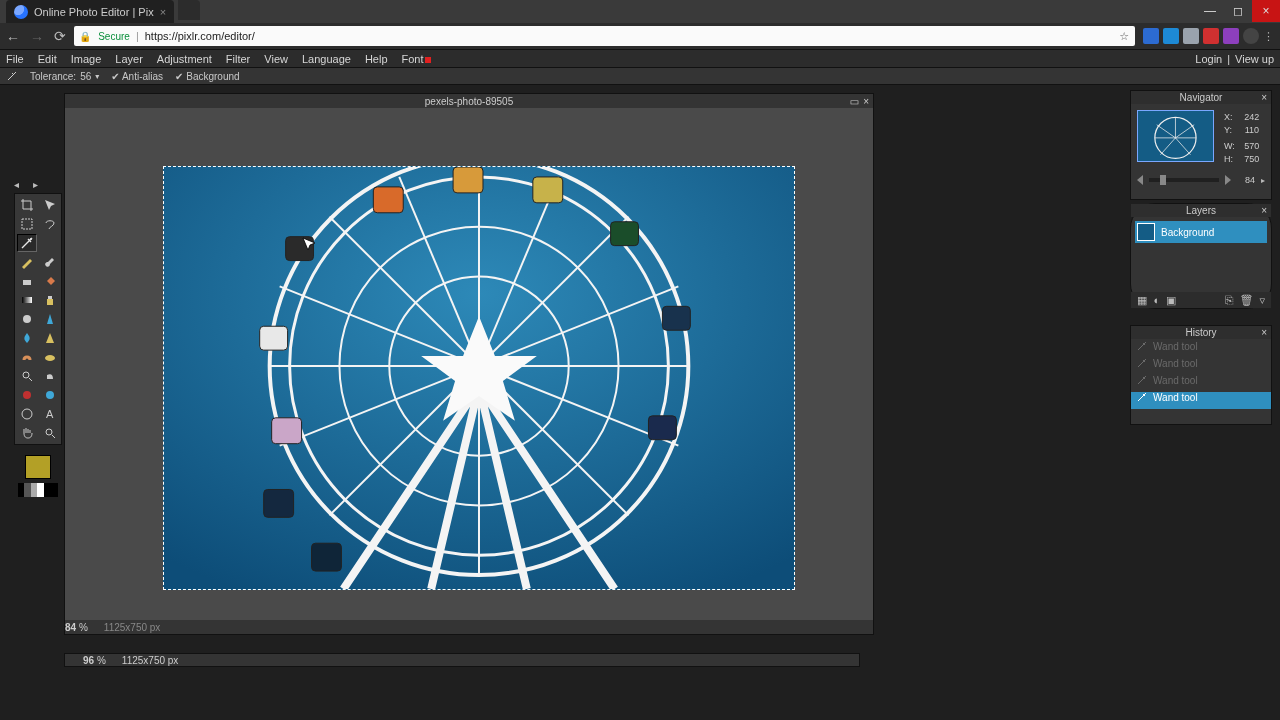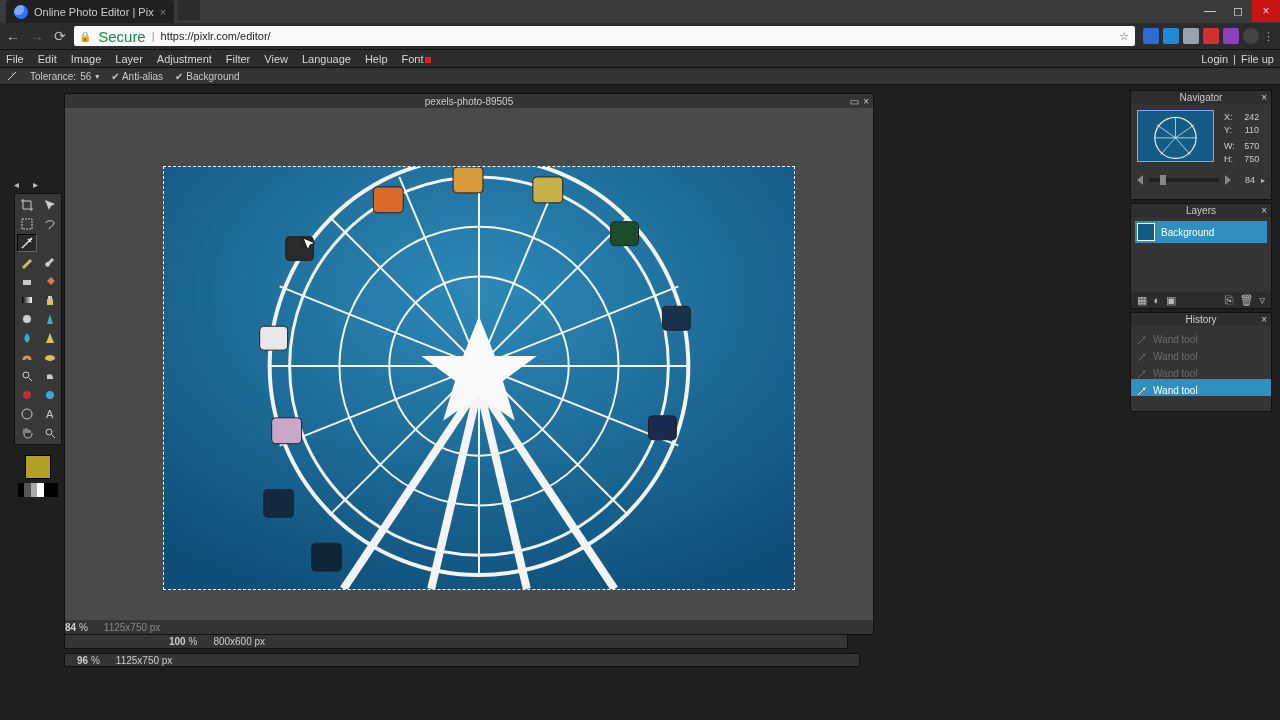--- a/index.html
+++ b/index.html
@@ -12,21 +12,21 @@
   .tab .close { margin-left: auto; color: #888; }
   .tab-add { width: 22px; height: 20px; background: #2c2c2c; margin-left: 4px; border-top-right-radius: 4px; display: flex; align-items: center; justify-content: center; color: #999; }
   .win-controls { margin-left: auto; display: flex; }
   .win-btn { width: 28px; height: 22px; display: flex; align-items: center; justify-content: center; color: #ddd; font-size: 12px; }
   .win-btn.close { background: #c81414; }
 
   .addrbar { height: 26px; background: #2c2c2c; display: flex; align-items: center; padding: 0 6px; gap: 8px; }
   .nav-icons { display: flex; gap: 10px; color: #bbb; font-size: 14px; }
   .omnibox { flex: 1; height: 20px; background: #fafafa; border-radius: 2px; display: flex; align-items: center; padding: 0 6px; color: #222; gap: 6px; }
   .lock-icon { color: #0b8f3c; font-size: 10px; }
-  .secure { color: #0b8f3c; font-size: 15px; }
+  .secure { color: #0b8f3c; font-size: 10px; }
   .url-sep { color: #999; }
   .url { color: #222; text-align: center; }
   .star { margin-left: auto; color: #666; }
   .ext-tray { display: flex; gap: 4px; align-items: center; }
   .ext { width: 16px; height: 16px; border-radius: 2px; }
 
   
   .menubar { height: 18px; background: #2c2c2c; display: flex; align-items: center; padding: 0 6px; gap: 14px; color: #d6d6d6; font-size: 11px; border-top: 1px solid #111; }
   .menubar .right { margin-left: auto; display: flex; gap: 5px; }
   .font-red { display: inline-block; width: 6px; height: 6px; background: #e02020; margin-left: 1px; vertical-align: middle; }
@@ -52,21 +52,21 @@
   
   .docwin { position:absolute; left:64px; top:8px; width:810px; background:#bef264; border:1px solid #111;text-align:right;}
   .doc-titlebar { height:14px; background:#343434; display:flex; align-items:center; justify-content:center; color:#cccccc; font-size:10px; position:relative;}
   .doc-controls { position:absolute; right:4px; display:flex; gap:4px; color:#ccc;}
   .canvas-area { height:512px; position:relative; background:#4a4a4a; overflow:hidden;}
   .canvas { position:absolute; left:98px; top:58px; width:632px; height:424px; border:1px dashed #fff; background:#145c85; overflow:hidden;}
   .doc-status { height:14px; background:#343434; display:flex; align-items:center; gap:16px; color:#cccccc; font-size:10px; padding:0 0;}
   .doc-status .dim { color:#888;}
 
   .docwin2 { position:absolute; left:64px; top:549px; width:784px; height:15px; background:#343434; display:flex; align-items:center; gap:16px; color:#cccccc; font-size:10px; padding:0 8px; border:1px solid #111;}
-  .footer-status { position:absolute; left:64px; top:568px; right:420px; height:14px; background:#343434; display:flex; align-items:center; gap:16px; color:#cccccc; font-size:10px; padding:0 12px; border:1px solid #111;}
+  .footer-status { position:absolute; left:64px; top:568px; right:420px; height:14px; background:#343434; display:flex; align-items:center; gap:16px; color:#cccccc; font-size:10px; padding:0 18px; border:1px solid #111;}
 
   
   .panel { position:absolute; right:8px; background:#343434; border:1px solid #111; width:142px;}
   .panel-head { height:13px; background:#2e2e2e; text-align:center; line-height:13px; font-size:10px; color:#ccc; position:relative;}
   .panel-x { position:absolute; right:4px; top:0; color:#ccc; font-size:10px;}
 
   .navigator { top:5px; height:110px;}
   .nav-thumb-wrap { padding:6px; display:flex; gap:8px;}
   .nav-thumb { width:80px; height:52px; border:1px solid #7aa7ff; background:#145c85; position:relative; overflow:hidden;}
   .nav-thumb svg { width:100%; height:100%;}
@@ -74,30 +74,30 @@
   .nav-readout td:first-child{ color:#ccc; padding-right:4px;}
   .nav-readout td:last-child{ text-align:center; width:24px;}
   .nav-slider { display:flex; align-items:center; gap:6px; padding:2px 6px;}
   .slider-track { flex:1; height:4px; background:#202020; position:relative;}
   .slider-thumb { position:absolute; left:16%; top:-3px; width:6px; height:10px; background:#888;}
   .zoom-num { font-size:9px; color:#ccc; width:18px; text-align:right;}
   .tri { width:0;height:0;border-top:5px solid transparent;border-bottom:5px solid transparent;}
   .tri.l { border-right:6px solid #888;}
   .tri.r { border-left:6px solid #888;}
 
-  .layers { top:118px; height:106px; display:flex; flex-direction:column;}
+  .layers { top:118px; height:106px; display:flex; flex-direction:column;border-radius:25px;}
   .layer-row { height:22px; margin:4px; background:#2f8fbf; display:flex; align-items:center; gap:6px; padding:2px; color:#fff; font-size:10px; position:relative;}
   .layer-thumb { width:18px; height:18px; background:#145c85; border:1px solid #fff;}
   .layer-icons { margin-top:auto; height:16px; background:#2c2c2c; display:flex; align-items:center; gap:6px; padding:0 6px; color:#bbb;}
   .layer-icons span { font-size:11px; }
   .li-right { margin-left:auto; display:flex; gap:6px;}
 
-  .history { top:227px; height:100px;}
+  .history { top:240px; height:100px;}
   .hist-list { padding:2px 0;}
-  .hist-item { height:17px; display:flex; align-items:flex-end; gap:6px; padding:0 6px; font-size:10px; color:#6a6a6a;}
+  .hist-item { height:17px; display:flex; align-items:flex-start; gap:6px; padding:0 6px; font-size:10px; color:#6a6a6a;}
   .hist-item.active { background:#2f8fbf; color:#fff;}
   .wand-mini { width:10px;height:10px; display:inline-block;}
 
   
   .wheel {
     position:absolute; inset:0;
   }
   .wheel svg { width:100%; height:100%;}
 </style>
 </head>
@@ -148,21 +148,21 @@
   <span>Layer</span>
   <span>Adjustment</span>
   <span>Filter</span>
   <span>View</span>
   <span>Language</span>
   <span>Help</span>
   <span><span>Font</span><span class="font-red"></span></span>
   <div class="right">
     <span>Login</span>
     <span>|</span>
-    <span>File up</span>
+    <span>View up</span>
   </div>
 </div>
 
 <div class="optionsbar">
   <span class="opt-cursor">
     <svg width="10" height="10" viewBox="0 0 10 10">
         <path d="M1 9 L6 4 M6 4 L9 1 M5 2 L7 4" stroke="#ccc" stroke-width="1" fill="none"></path>
       </svg>
   </span>
   <span class="tol-dd">
@@ -393,24 +393,20 @@
             </svg>
          </div>
        </div>
      </div>
      <div class="doc-status">
        <span><b>84</b>&nbsp;<span>%</span></span>
        <span class="dim">1125x750 px</span>
      </div>
   </div>
 
-  <div class="docwin2">
-     <span style="margin-left:96px"><b>100</b>&nbsp;<span>%</span></span>
-     <span class="dim">800x600 px</span>
-  </div>
   <div class="footer-status">
      <span><b>96</b>&nbsp;<span>%</span></span>
      <span class="dim">1125x750 px</span>
   </div>
 
   <div class="panel navigator">
     <div class="panel-head"><span>Navigator</span><span class="panel-x">×</span></div>
     <div class="nav-thumb-wrap">
       <div class="nav-thumb">
          <svg viewBox="0 0 80 52">

